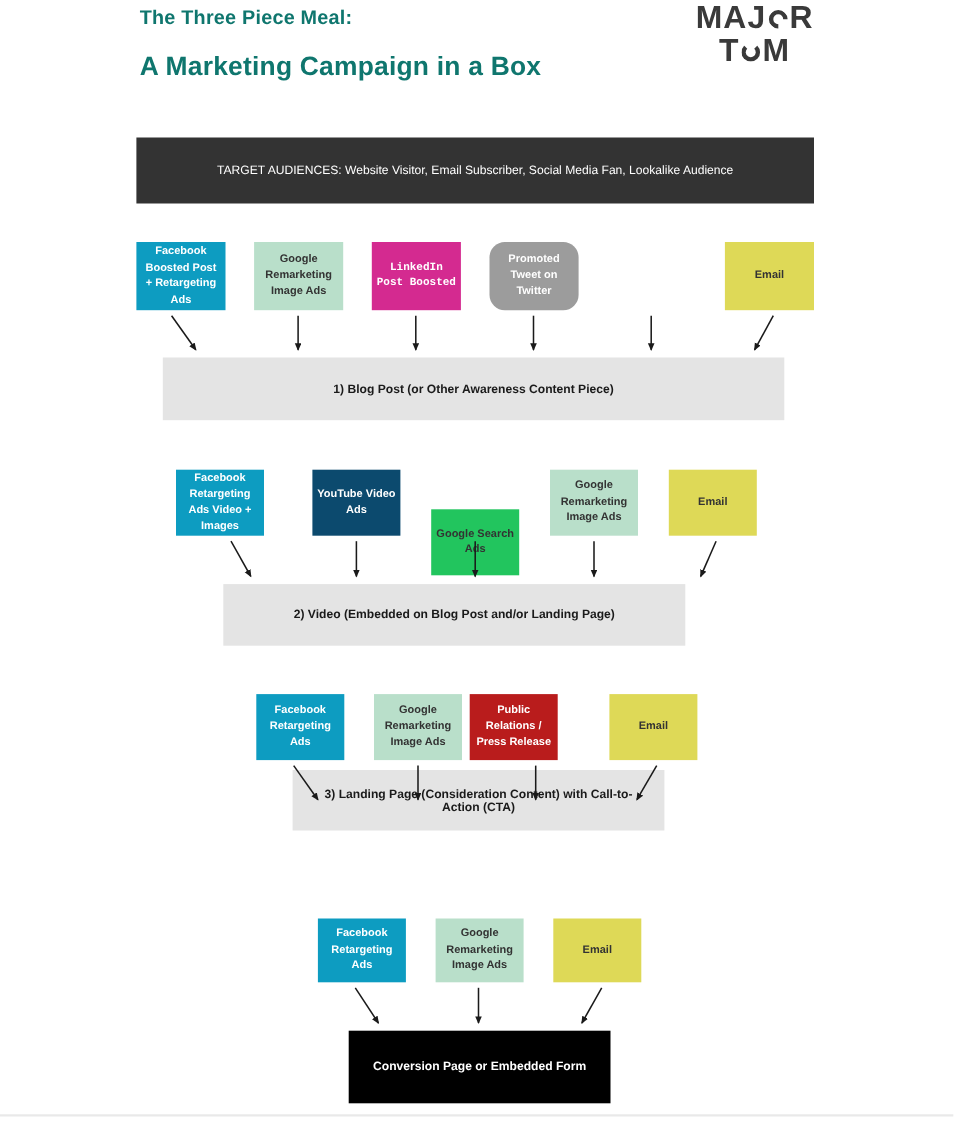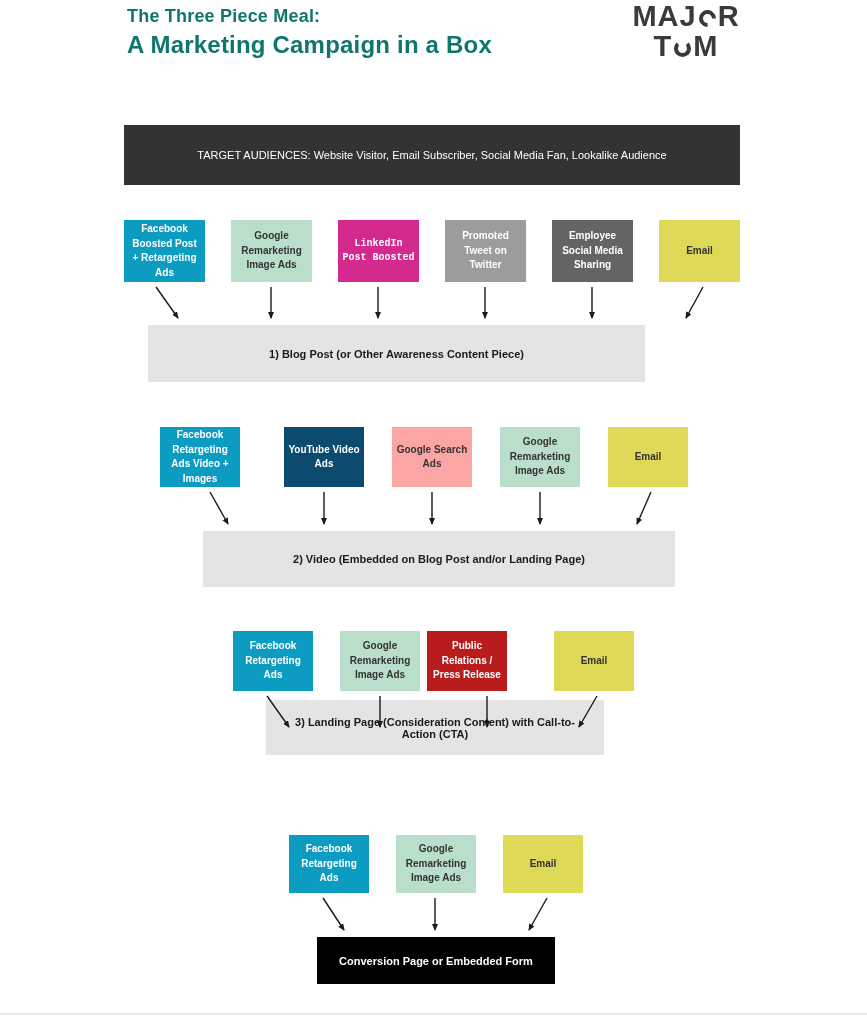--- a/index.html
+++ b/index.html
@@ -7,21 +7,21 @@
     position:relative;
     width:867px;
     height:1020px;
     background:#ffffff;
     font-family:"Liberation Sans", sans-serif;
     overflow:hidden;
   }
   
   .title{position:absolute;left:127px;top:6px;color:#0f766e;}
   .t1{font-size:18px;font-weight:bold;letter-spacing:.2px;}
-  .t2{font-size:24px;font-weight:bold;margin-top:4px;letter-spacing:.2px;}
+  .t2{font-size:24px;font-weight:bold;margin-top:20px;letter-spacing:.2px;}
   .logo{position:absolute;left:626px;top:1px;width:120px;text-align:center;color:#3a3a3a;font-weight:bold;}
   .logo-line{font-size:29px;letter-spacing:1px;line-height:1.05;white-space:nowrap;}
   .logo-o{
     display:inline-block;width:17px;height:17px;border:4px solid #3a3a3a;border-radius:50%;
     box-sizing:border-box;margin:0 2px;position:relative;top:1px;
   }
   .o-major{border-bottom-color:transparent;transform:rotate(-45deg);}
   .o-tom{border-top-color:transparent;}
   
   .banner{
@@ -39,25 +39,25 @@
   .r1{top:220px;height:62px;width:81px;}
   .r2{top:427px;height:60px;width:80px;}
   .r3{top:631px;height:60px;width:80px;}
   .r4{top:835px;height:58px;width:80px;}
   
   .stagebar{
     position:absolute;background:#e4e4e4;color:#1a1a1a;
     display:flex;align-items:center;justify-content:center;text-align:center;
     font-weight:bold;font-size:11px;box-sizing:border-box;padding:0 12px;
   }
-  .bar1{left:148px;top:325px;width:497px;height:57px;}
-  .bar2{left:203px;top:531px;width:472px;height:56px;}
+  .bar1{left:148px;top:325px;width:565px;height:57px;}
+  .bar2{left:203px;top:531px;width:420px;height:56px;}
   .bar3{left:266px;top:700px;width:338px;height:55px;}
   .convbar{
-    position:absolute;left:317px;top:937px;width:238px;height:47px;
+    position:absolute;left:317px;top:937px;width:238px;height:66px;
     background:#000000;color:#ffffff;display:flex;align-items:center;justify-content:center;
     text-align:center;font-weight:bold;font-size:11px;box-sizing:border-box;padding:0 14px;
   }
   
   .arrows{position:absolute;left:0;top:0;pointer-events:none;}
   .bottom-rule{position:absolute;left:0;top:1013px;width:867px;height:2px;background:#e9e9e9;}
 </style>
 </head>
 <body>
 
@@ -71,29 +71,28 @@
   <div class="logo">
     <div class="logo-line"><span>MAJ</span><span class="logo-o o-major"></span><span>R</span></div>
     <div class="logo-line"><span>T</span><span class="logo-o o-tom"></span><span>M</span></div>
   </div>
 
   <div class="banner">TARGET AUDIENCES: Website Visitor, Email Subscriber, Social Media Fan, Lookalike Audience</div>
 
   <div class="box r1" style="left: 124px; background: rgb(13, 156, 193); color: rgb(255, 255, 255);">Facebook Boosted Post + Retargeting Ads</div>
   <div class="box r1" style="left: 231px; background: rgb(185, 223, 202); color: rgb(51, 51, 51);">Google Remarketing Image Ads</div>
   <div class="box r1" style="left: 338px; background: rgb(212, 42, 144); color: rgb(255, 255, 255); font-family: Liberation Mono, monospace;">LinkedIn Post Boosted</div>
-  <div class="box r1" style="left: 445px; background: rgb(156, 156, 156); color: rgb(255, 255, 255);">Promoted Tweet on Twitter</div>
-  <div class="box r1" style="left: 552px; background: rgb(100, 100, 100); color: rgb(255, 255, 255);">Employee Social Media Sharing</div>
+  <div class="box r1" style="left: 445px; background: rgb(156, 156, 156); color: rgb(255, 255, 255); border-radius: 14px;">Promoted Tweet on Twitter</div>
   <div class="box r1" style="left: 659px; background: rgb(222, 217, 87); color: rgb(51, 51, 51);">Email</div>
 
   <div class="stagebar bar1">1) Blog Post (or Other Awareness Content Piece)</div>
 
   <div class="box r2" style="left: 160px; background: rgb(13, 156, 193); color: rgb(255, 255, 255);">Facebook Retargeting Ads Video + Images</div>
   <div class="box r2" style="left: 284px; background: #0c4a6e; color: rgb(255, 255, 255);">YouTube Video Ads</div>
-  <div class="box r2" style="left: 392px; background: #fca5a5; color: rgb(51, 51, 51);">Google Search Ads</div>
+  <div class="box r2" style="left: 392px; background: #22c55e; color: rgb(51, 51, 51); margin-top: 36px;">Google Search Ads</div>
   <div class="box r2" style="left: 500px; background: rgb(185, 223, 202); color: rgb(51, 51, 51);">Google Remarketing Image Ads</div>
   <div class="box r2" style="left: 608px; background: rgb(222, 217, 87); color: rgb(51, 51, 51);">Email</div>
 
   <div class="stagebar bar2">2) Video (Embedded on Blog Post and/or Landing Page)</div>
 
   <div class="box r3" style="left: 233px; background: rgb(13, 156, 193); color: rgb(255, 255, 255);">Facebook Retargeting Ads</div>
   <div class="box r3" style="left: 340px; background: rgb(185, 223, 202); color: rgb(51, 51, 51);">Google Remarketing Image Ads</div>
   <div class="box r3" style="left: 427px; background: #b91c1c; color: rgb(255, 255, 255);">Public Relations / Press Release</div>
   <div class="box r3" style="left: 554px; background: rgb(222, 217, 87); color: rgb(51, 51, 51);">Email</div>
 

